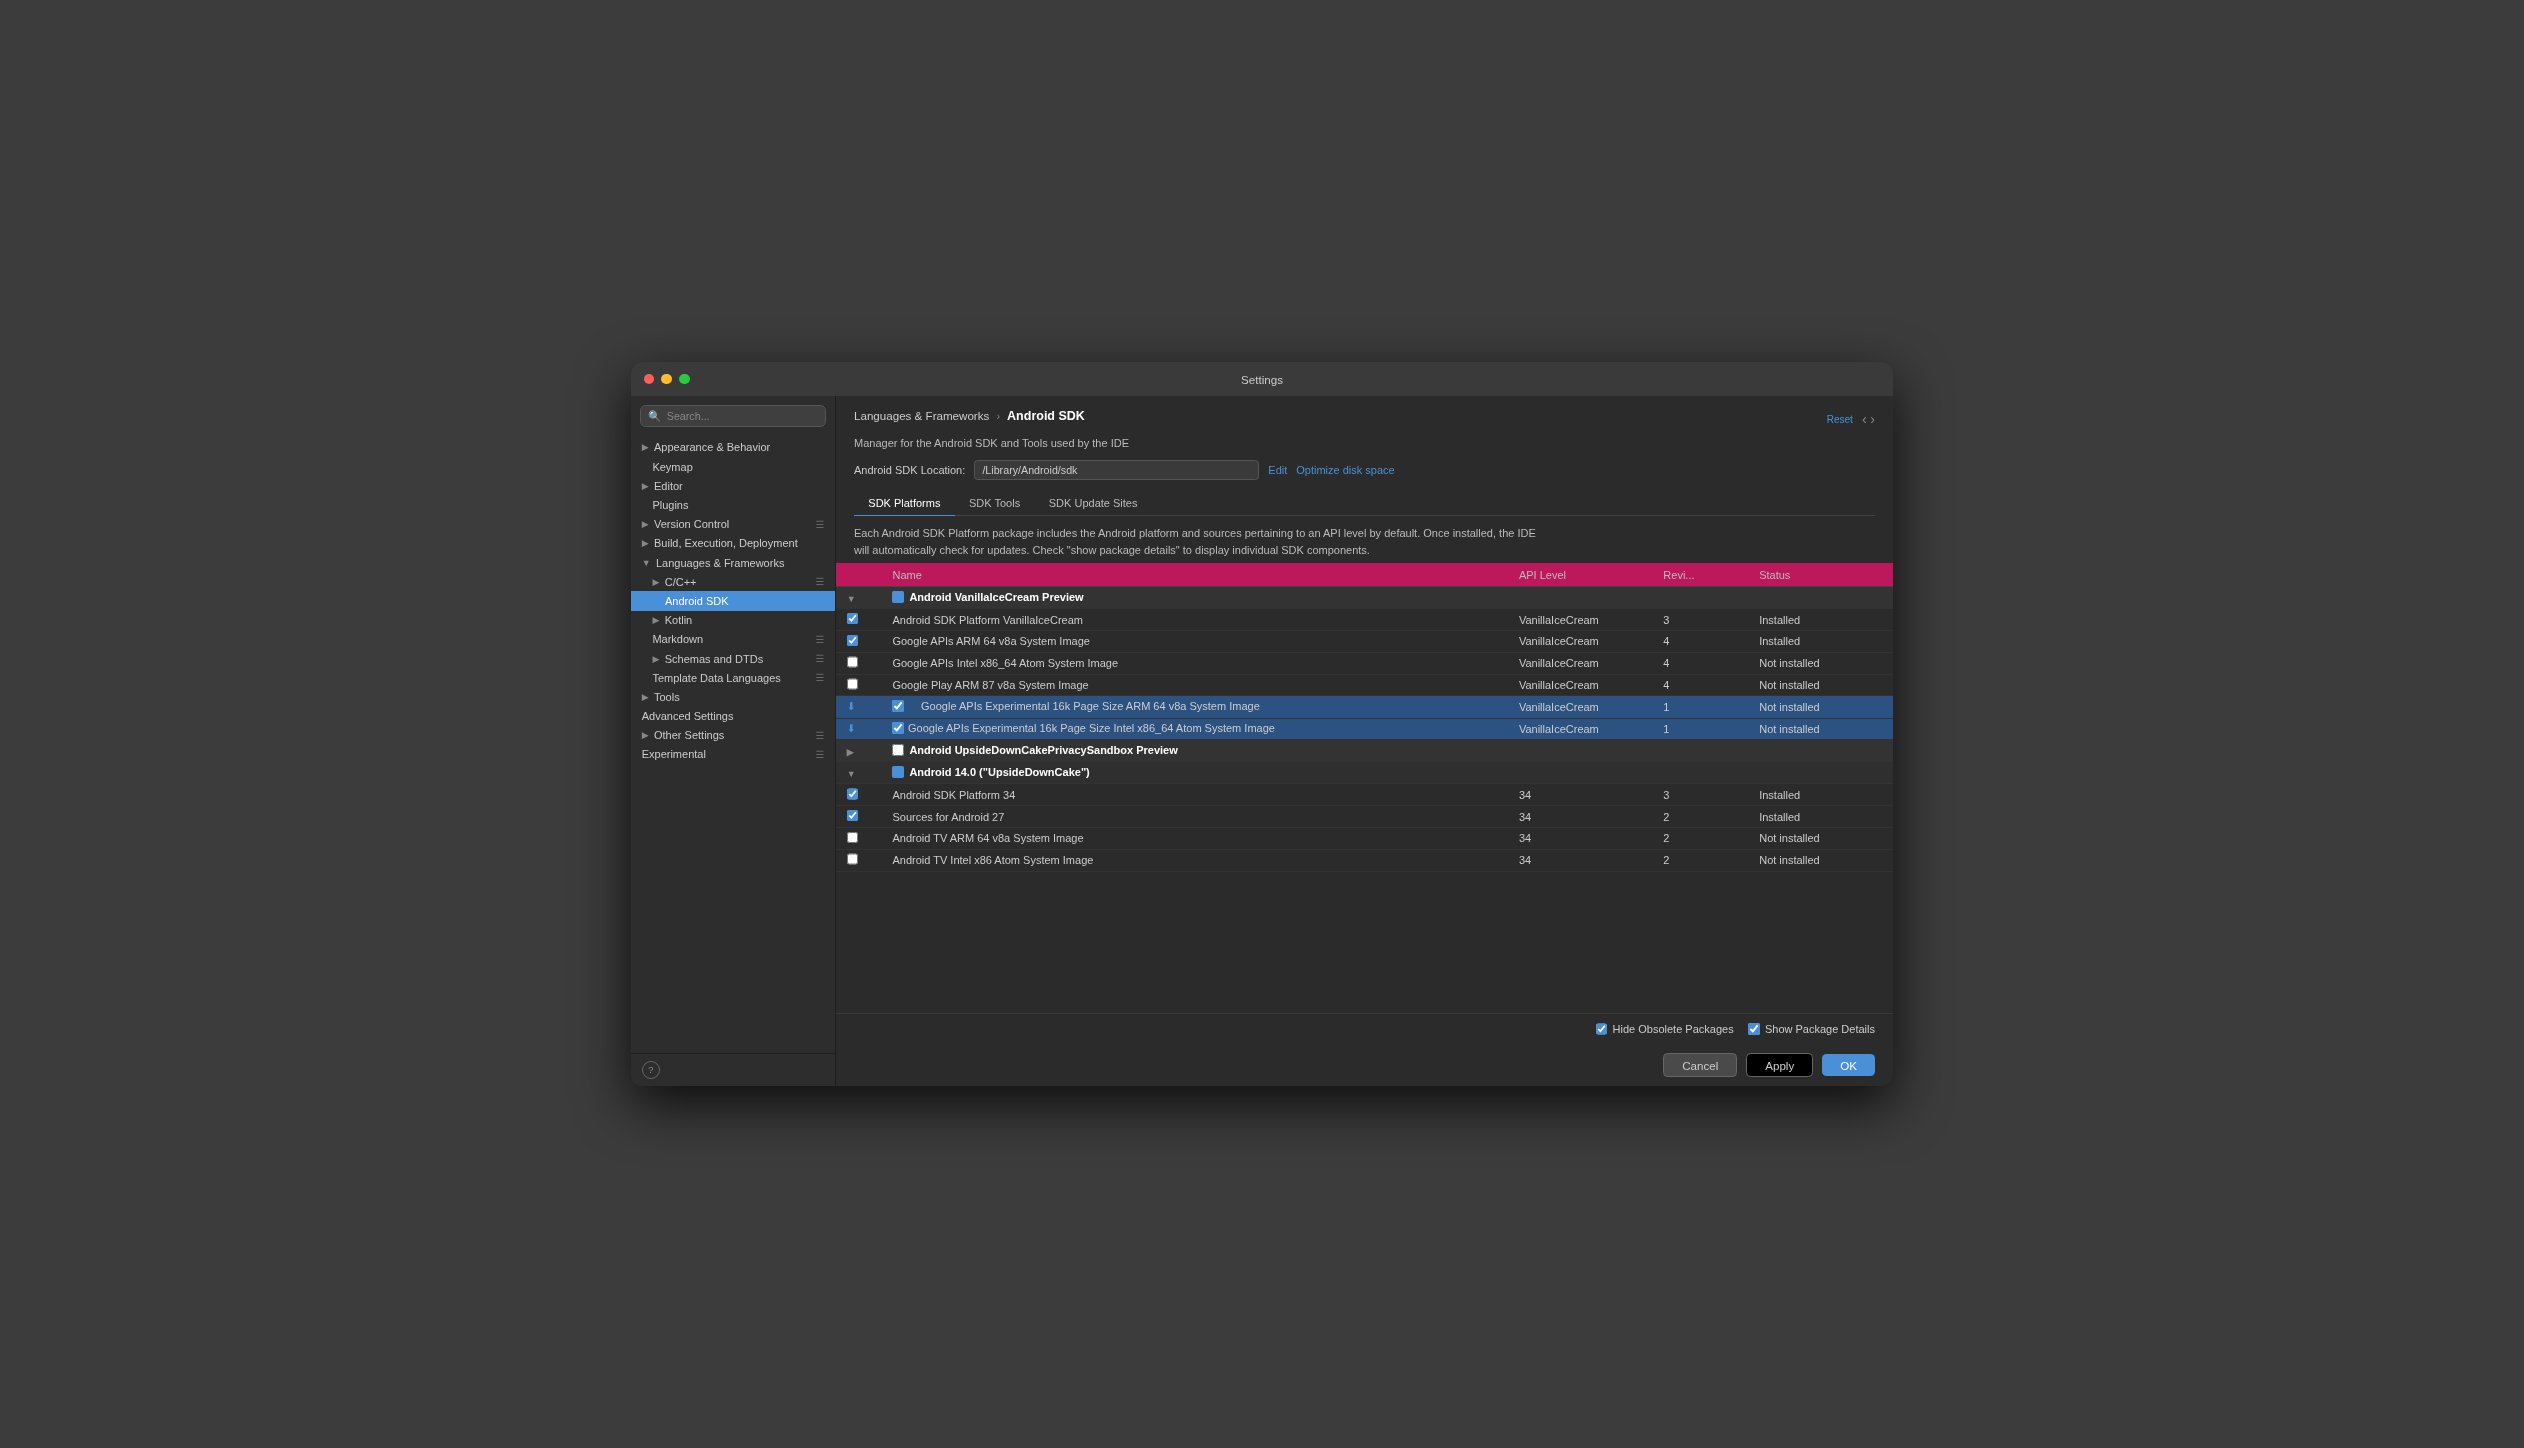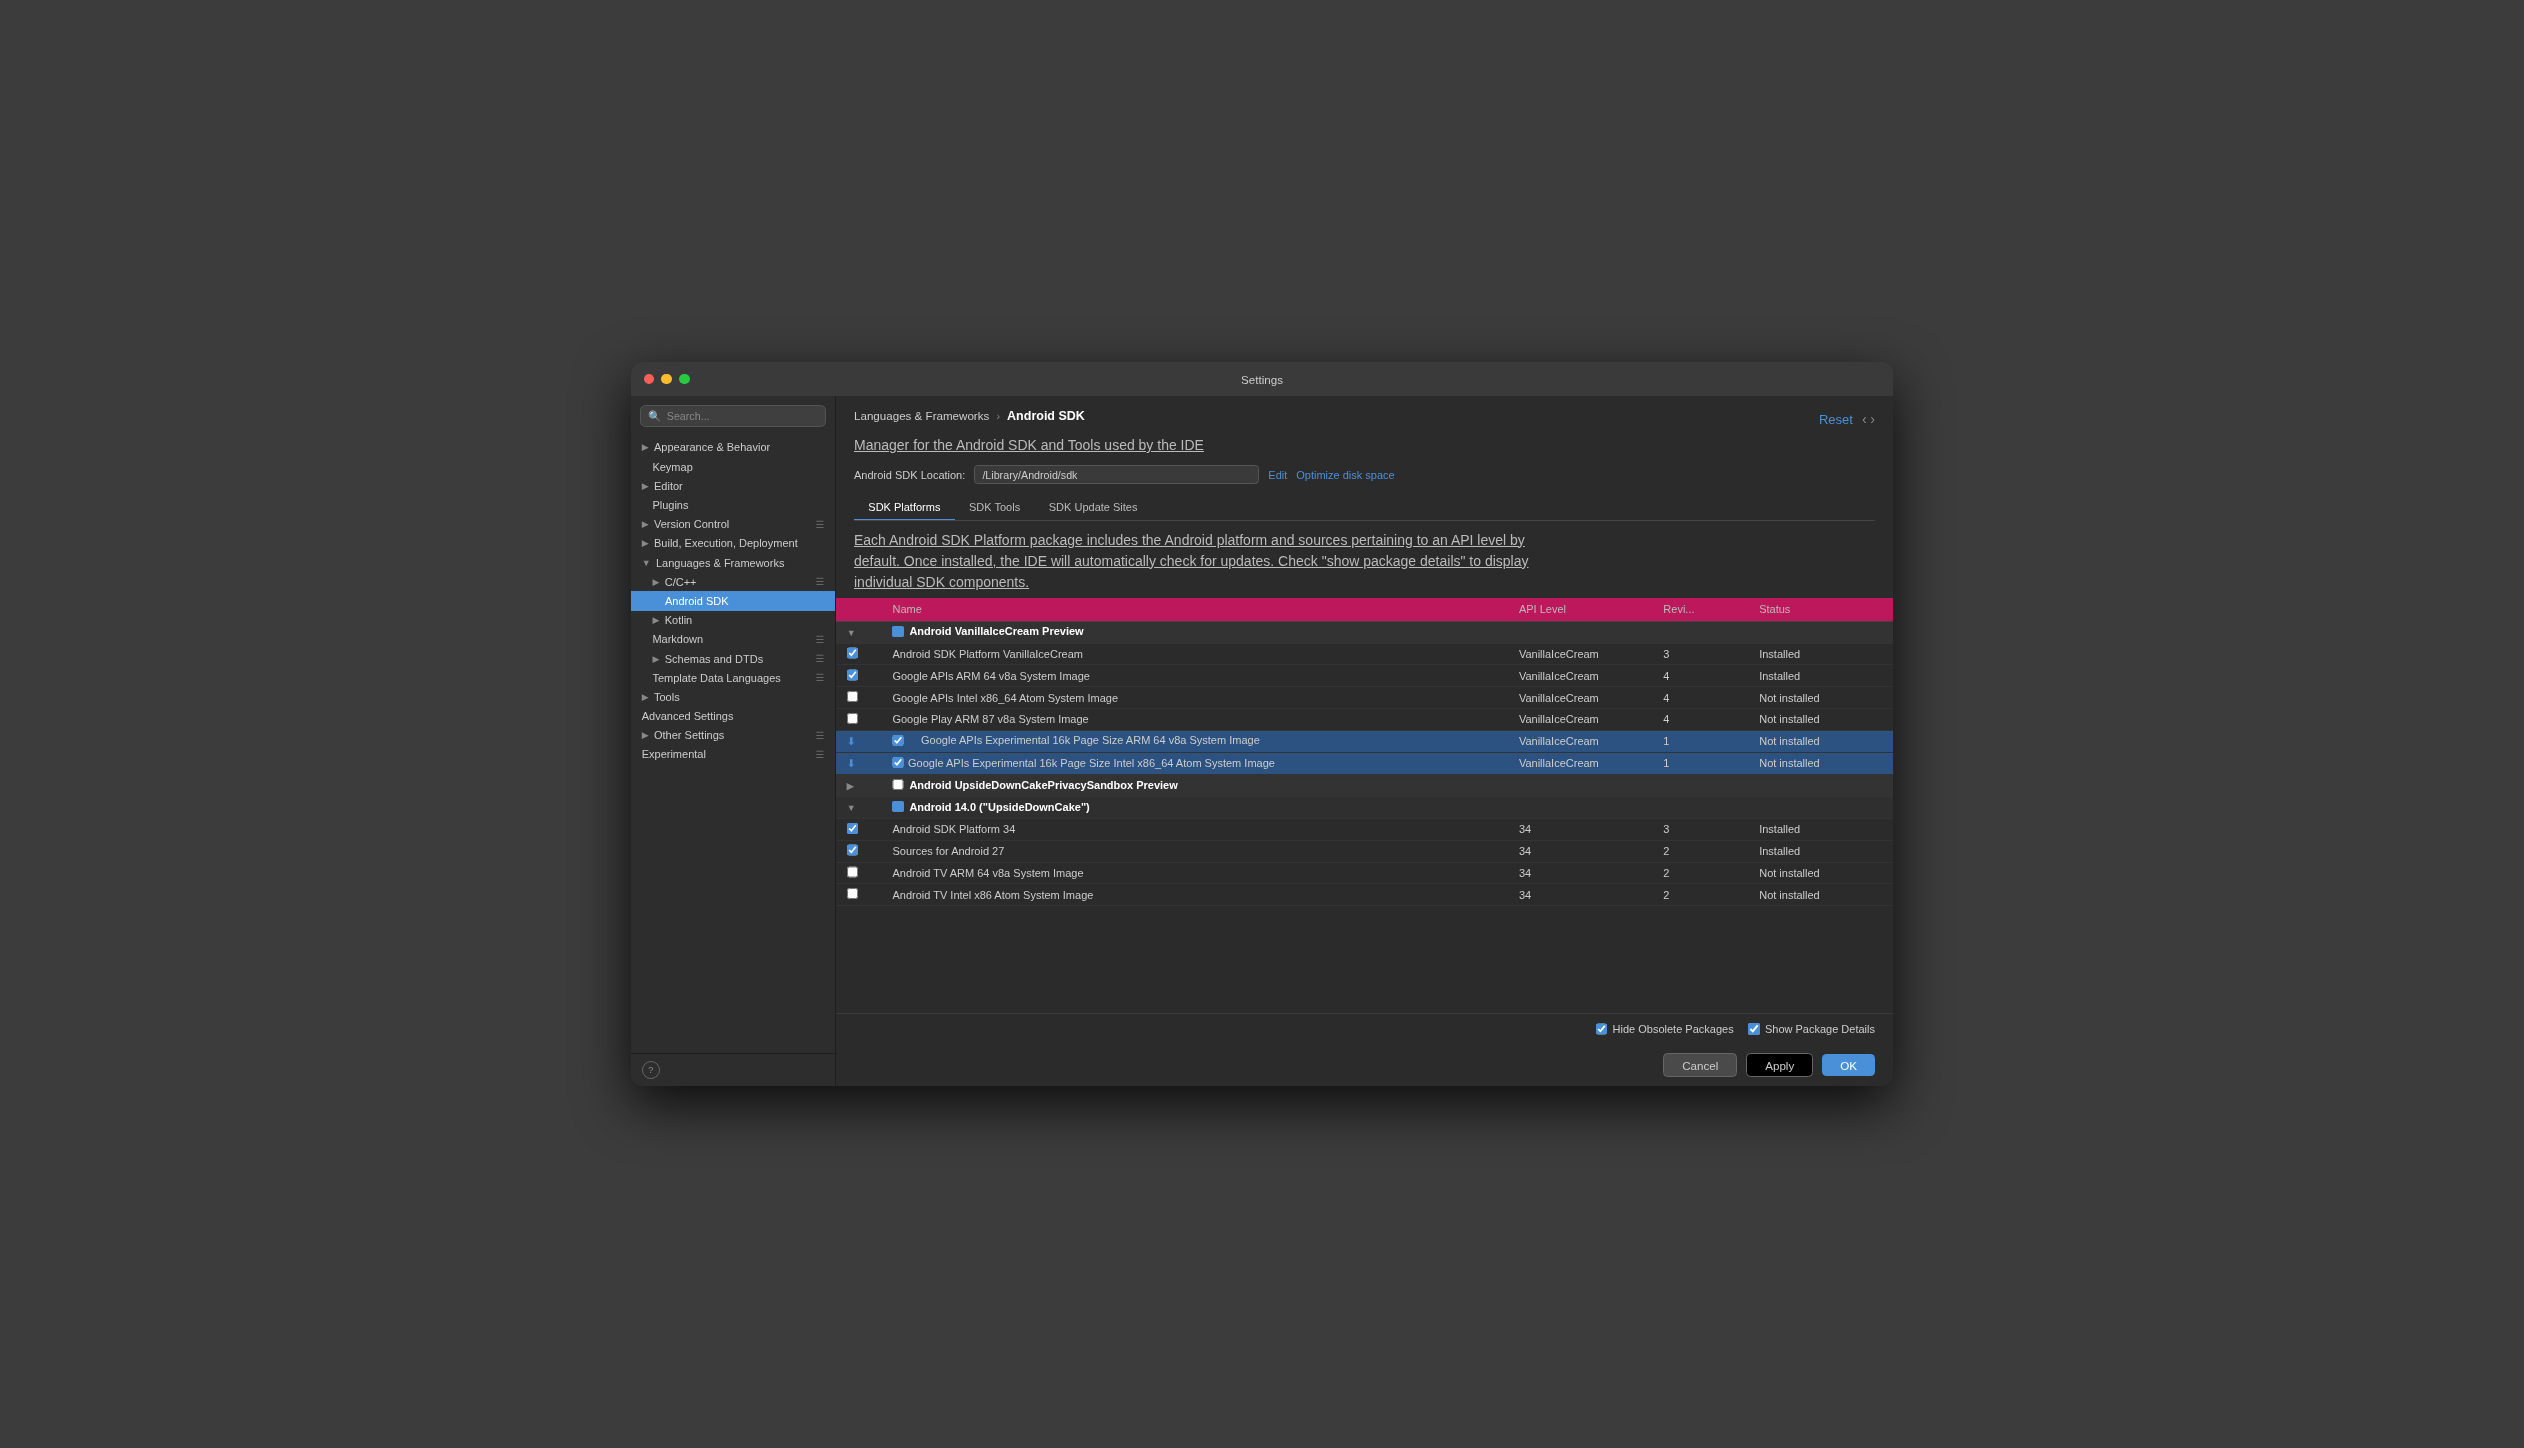--- a/index.html
+++ b/index.html
@@ -139,21 +139,21 @@
       margin-bottom: 7.1px;
     }
     .breadcrumb-item {
       color: #ccc;
       font-size: 11.6px;
     }
     .breadcrumb-item.active { color: #fff; font-weight: 600; font-size: 12.5px; }
     .breadcrumb-arrow { color: #888; font-size: 10.7px; }
     .reset-btn {
       color: #4a90d9;
-      font-size: 13px;
+      font-size: 10px;
       cursor: pointer;
       background: none;
       border: none;
     }
     .nav-arrows {
       display: flex;
       gap: 3.6px;
     }
     .nav-arrow-btn {
       color: #888;
@@ -185,25 +185,24 @@
     }
     .link-btn {
       color: #4a90d9;
       font-size: 11px;
       cursor: pointer;
       background: none;
       border: none;
     }
     .description-text {
       color: #bbb;
-      font-size: 14px;
+      font-size: 11px;
       line-height: 1.5;
       margin-bottom: 9px;
       max-width: 732px;
-      text-decoration: underline;
     }
     
     .tabs-row {
       display: flex;
       border-bottom: 0.9px solid #444;
       margin-bottom: 0;
     }
     .tab {
       padding: 6.2px 14.3px;
       font-size: 11px;

